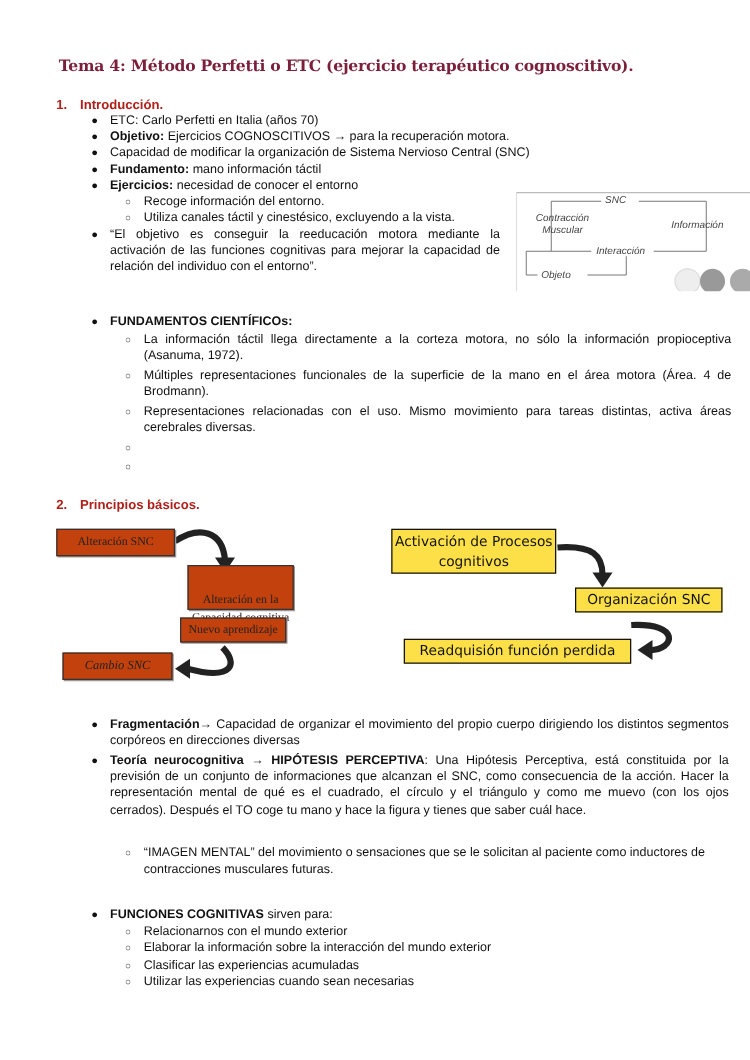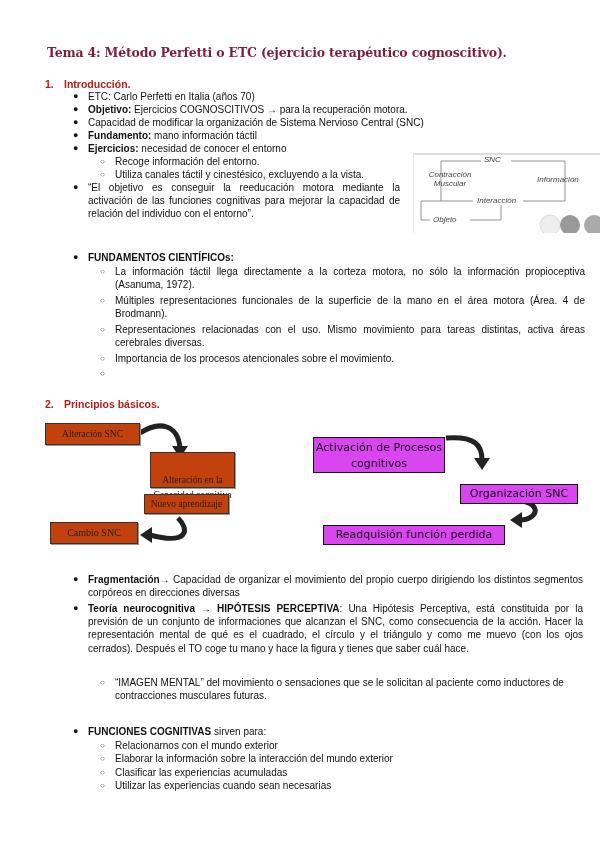--- a/index.html
+++ b/index.html
@@ -10,22 +10,22 @@
   .h1 { position: absolute; left: 45px; font-weight: bold; font-size: 10.5px; color: #b0201a; white-space: nowrap; }
   .h1 .num { display: inline-block; width: 19px; }
   .li { position: absolute; font-size: 10px; line-height: 13.2px; color: #111; }
   .li .bullet { position: absolute; left: -15px; top: 0; font-size: 9px; }
   .li .circ { position: absolute; left: -15px; top: 0; font-size: 8px; color: #444; }
   .just { text-align: justify; }
   b { font-weight: bold; }
   .box { position: absolute; border: 1px solid #333; background: #c2410c; text-align: center;
          font-family: "Liberation Serif", serif; font-size: 9.5px; color: #222; box-sizing: border-box;
          box-shadow: 1px 1px 0 #999; }
-  .box2 { position: absolute; border: 1.3px solid #111; background: #d946ef; text-align: center;
-          font-family: "DejaVu Sans", sans-serif; font-size: 11px; color: #111; box-sizing: border-box; margin-top: 14px; }
+  .box2 { position: absolute; border: 1.3px solid #111; background: #fde047; text-align: center;
+          font-family: "DejaVu Sans", sans-serif; font-size: 11px; color: #111; box-sizing: border-box; }
   .fig { position: absolute; left: 413px; top: 148px; width: 187px; height: 85px; }
   .fig .lbl { position: absolute; font-style: italic; font-size: 8px; color: #444; white-space: nowrap; }
 </style>
 </head>
 <body>
 
 <div class="title">Tema 4: Método Perfetti o ETC (ejercicio terapéutico cognoscitivo).</div>
 
 <div class="h1" style="top:78px">
   <span class="num">1.</span><span>Introducción.</span>
@@ -94,21 +94,20 @@
 <div class="li just" style="left:115px; top:294px; width:470px;">
   <span class="circ">○</span>
   <span>Múltiples representaciones funcionales de la superficie de la mano en el área motora (Área. 4 de Brodmann).</span>
 </div>
 <div class="li just" style="left:115px; top:323px; width:470px;">
   <span class="circ">○</span>
   <span>Representaciones relacionadas con el uso. Mismo movimiento para tareas distintas, activa áreas cerebrales diversas.</span>
 </div>
 <div class="li" style="left:115px; top:352px; width:470px;">
   <span class="circ">○</span>
-  <span>Importancia de los procesos atencionales sobre el movimiento.</span>
 </div>
 <div class="li" style="left:115px; top:367px; width:480px;">
   <span class="circ">○</span>
 </div>
 
 <div class="h1" style="top:398px">
   <span class="num">2.</span><span>Principios básicos.</span>
 </div>
 
 <svg style="position:absolute; left:0; top:0;" width="600" height="848">
@@ -118,21 +117,21 @@
   <polygon points="152,527 152,543 140,535" fill="#222"></polygon>
   <path d="M446,438 C475,436 482,445 482,460" fill="none" stroke="#222" stroke-width="5"></path>
   <polygon points="474,458 490,458 482,470" fill="#222"></polygon>
   <path d="M505,500 C545,498 540,520 520,520" fill="none" stroke="#222" stroke-width="5"></path>
   <polygon points="522,512 522,528 510,520" fill="#222"></polygon>
 </svg>
 
 <div class="box" style="left:45px; top:423px; width:95px; height:22px; line-height:20px;">Alteración SNC</div>
 <div class="box" style="left:150px; top:452px; width:85px; height:36px; line-height:15px; padding-top:20px;">Alteración en la Capacidad cognitiva</div>
 <div class="box" style="left:144px; top:494px; width:85px; height:20px; line-height:18px;">Nuevo aprendizaje</div>
-<div class="box" style="left:50px; top:522px; width:88px; height:22px; line-height:20px; font-size:10px;">Cambio SNC</div>
+<div class="box" style="left:50px; top:522px; width:88px; height:22px; line-height:20px; font-size:10px;font-style:italic;">Cambio SNC</div>
 
 <div class="box2" style="left:313px; top:423px; width:132px; height:36px; line-height:16px; padding-top:2px;">Activación de Procesos cognitivos</div>
 <div class="box2" style="left:460px; top:470px; width:118px; height:20px; line-height:18px;">Organización SNC</div>
 <div class="box2" style="left:323px; top:511px; width:182px; height:20px; line-height:18px;">Readquisión función perdida</div>
 
 <div class="li just" style="left:88px; top:573px; width:495px;">
   <span class="bullet">●</span>
   <b>Fragmentación</b><span>→ Capacidad de organizar el movimiento del propio cuerpo dirigiendo los distintos segmentos corpóreos en direcciones diversas</span>
 </div>
 <div class="li just" style="left:88px; top:602px; width:495px;">

